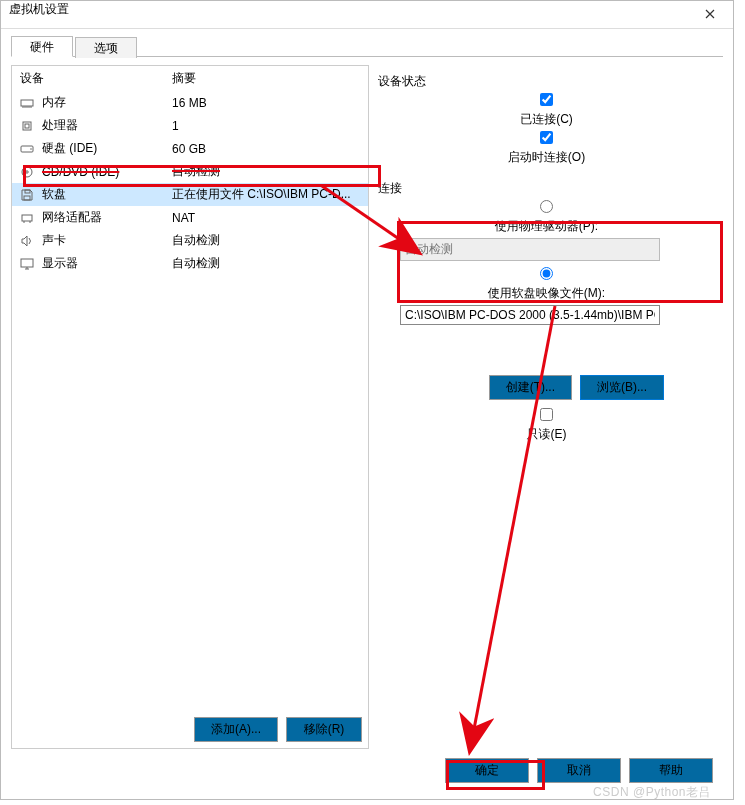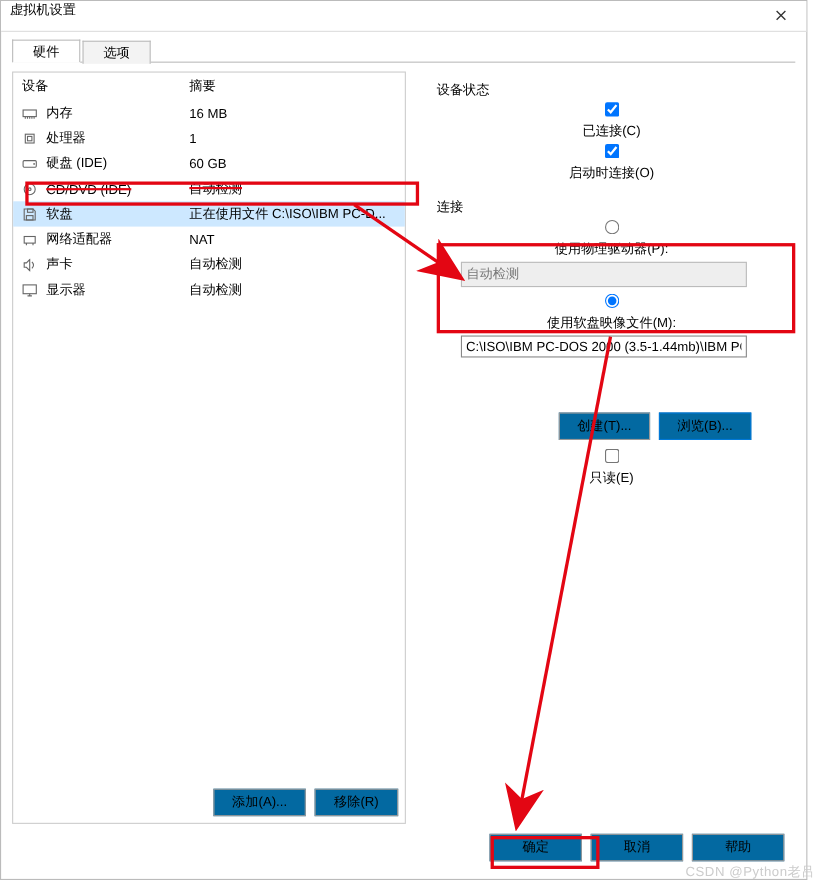--- a/index.html
+++ b/index.html
@@ -6,21 +6,21 @@
     body { margin: 0; background: #fff; width: 745px; height: 805px; position: relative; overflow: hidden; }
     .dialog { width: 734px; height: 800px; border: 1px solid #bbb; background: #fff; position: relative; }
     .titlebar { height: 28px; display: flex; align-items: flex-start; padding: 0 2px 0 8px; border-bottom: 1px solid #ddd; background: #fff; }
     .titlebar .title { flex: 1; }
     .titlebar .close { width: 42px; height: 26px; display: flex; align-items: center; justify-content: center; }
     .body { padding: 6px 10px 40px 10px; height: calc(100% - 28px); }
     .tabs { display: flex; border-bottom: 1px solid #bbb; height: 22px; }
     .tab { padding: 2px 18px; border: 1px solid #bbb; border-bottom: none; margin-right: 2px; background: #fff; position: relative; top: 1px; cursor: pointer; }
     .tab.active { background: #fff; top: 1px; border-bottom: 1px solid #fff; }
     .tab.inactive { background: #f3f3f3; top: 2px; }
-    .content { display: flex; height: 700px; padding: 8px 0; gap: 20px; }
+    .content { display: flex; height: 700px; padding: 8px 0; gap: 1px; }
     .left-pane { width: 358px; border: 1px solid #ccc; display: flex; flex-direction: column; }
     .hdr { display: flex; padding: 4px 8px; font-weight: normal; }
     .hdr-dev { width: 152px; }
     .device-list { flex: 1; }
     .device-row { display: flex; align-items: center; padding: 3px 8px; cursor: pointer; }
     .device-row.selected { background: #cde8ff; }
     .dev-icon { width: 16px; height: 14px; margin-right: 6px; color: #555; display: flex; align-items: center; }
     .dev-name { width: 130px; }
     .dev-summary { flex: 1; white-space: nowrap; overflow: hidden; text-overflow: ellipsis; }
     .left-btns { display: flex; justify-content: flex-end; padding: 6px; gap: 8px; }
@@ -30,21 +30,21 @@
     .group-label { margin: 4px 0 2px 0; }
     .chk, .rad { display: flex; align-items: center; gap: 5px; margin: 3px 0; flex-direction: column; }
     .chk input, .rad input { margin: 0; }
     .indent { margin-left: 22px; }
     .dropdown { width: 260px; border: 1px solid #bbb; background: #eee; color: #777; padding: 2px 4px; font-style: normal; }
     .txtin { width: 260px; border: 1px solid #888; padding: 2px 4px; background: #fff; }
     .sub-btns { display: flex; gap: 8px; justify-content: flex-end; width: 264px; margin-top: 6px; }
     .dialog-btns { position: absolute; right: 20px; bottom: 16px; display: flex; gap: 8px; }
     .annot-red { border: 3px solid #e30613; pointer-events: none; position: absolute; }
     .arrow-svg { position: absolute; pointer-events: none; }
-    .watermark { position: absolute; right: 4px; bottom: 4px; color: #ccc; font-size: 12px; letter-spacing: 0.5px; }
+    .watermark { position: absolute; right: 34px; bottom: 4px; color: #ccc; font-size: 12px; letter-spacing: 0.5px; }
     .strike { text-decoration: line-through; text-decoration-color: #e30613; text-decoration-thickness: 2px; }
   </style>
 </head>
 <body>
 
 <div class="dialog">
   <div class="titlebar">
     <span class="title">虚拟机设置</span>
     <div class="close">
       <svg width="10" height="10" viewBox="0 0 10 10">

